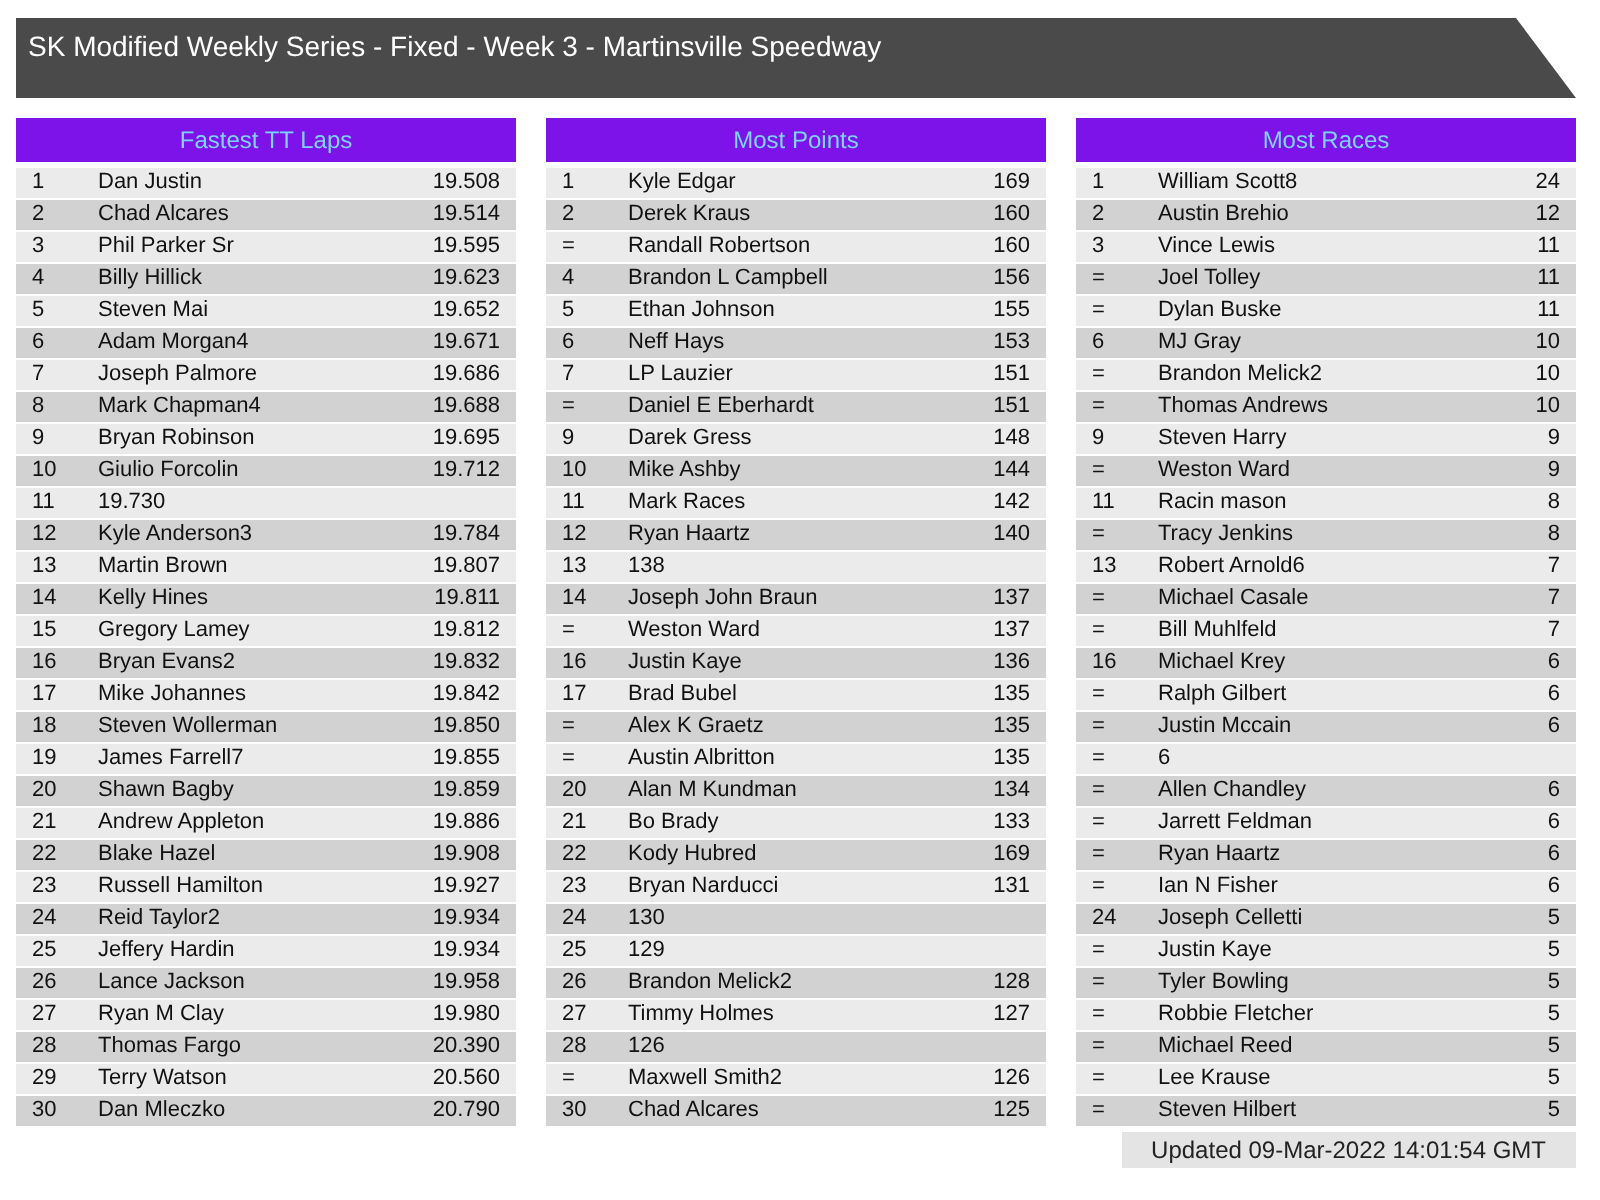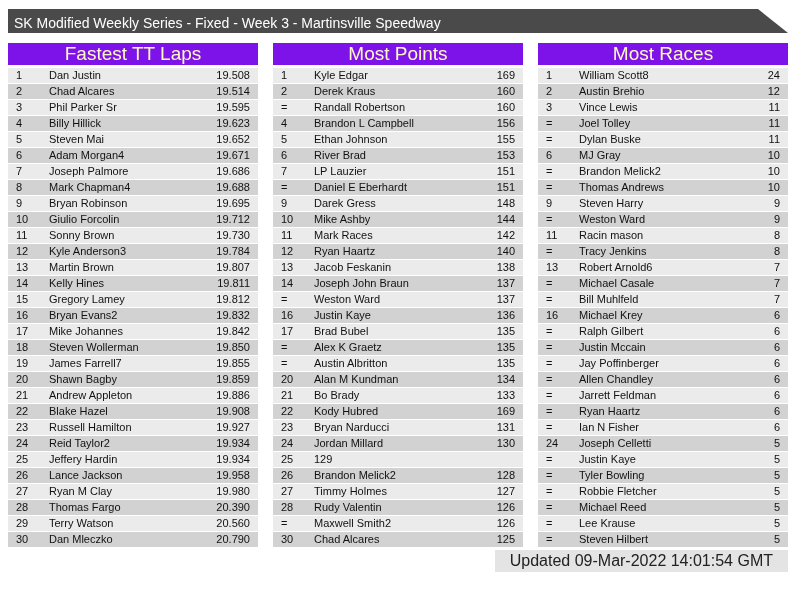--- a/index.html
+++ b/index.html
@@ -2,46 +2,46 @@
 <html style="--title-bar-bg: #4a4a4a; --header-bg: #7d13e8; --row-light: #ebebeb; --row-dark: #d2d2d2; --footer-bg: #e4e4e4;"><head>
 <meta charset="utf-8">
 <style>
   html,body{margin:0;padding:0}
   body{
     width:800px;height:600px;overflow:hidden;background:#fff;
     font-family:"Liberation Sans", sans-serif;
   }
   .page{padding:9px 12px 0 8px;box-sizing:border-box}
   .title-bar{
-    width:780px;height:24px;box-sizing:border-box;
+    width:780px;height:40px;box-sizing:border-box;
     background:var(--title-bar-bg,#4a4a4a);
     color:#fff;font-size:14px;line-height:28px;padding-left:6px;
     clip-path:polygon(0 0, calc(100% - 30px) 0, 100% 100%, 0 100%);
     white-space:nowrap;
   }
   .boards{display:flex;gap:15px;margin-top:10px;width:780px}
   .board{width:250px;flex:none}
   .board-title{
     margin:0 0 3px 0;height:22px;line-height:22px;
     background:var(--header-bg,#7d13e8);
-    color:#fef9c3;font-size:19px;font-weight:normal;text-align:center;
+    color:#7dd3fc;font-size:12px;font-weight:normal;text-align:center;
   }
   .row{
     display:flex;height:15px;line-height:15px;margin-bottom:1px;
     font-size:11px;color:#111;white-space:nowrap;
   }
   .row.odd{background:var(--row-light,#ebebeb)}
   .row.even{background:var(--row-dark,#d2d2d2)}
   .rank{flex:none;width:33px;padding-left:8px;overflow:hidden}
   .name{flex:1;overflow:hidden}
   .val{flex:none;padding-right:8px;text-align:right}
   .footer-row{width:780px;text-align:right;margin-top:2px}
   .updated{
     display:inline-block;background:var(--footer-bg,#e4e4e4);
-    font-size:16px;color:#222;padding:2px 15px;
+    font-size:12px;color:#222;padding:2px 15px;
   }
 </style>
 </head>
 <body>
 
 <div class="page">
 
   <header class="title-bar">
     <span>SK Modified Weekly Series - Fixed - Week 3 - Martinsville Speedway</span>
   </header>
@@ -96,21 +96,20 @@
             <span class="name">Bryan Robinson</span>
             <span class="val">19.695</span>
           </div>
           <div class="row even">
             <span class="rank">10</span>
             <span class="name">Giulio Forcolin</span>
             <span class="val">19.712</span>
           </div>
           <div class="row odd">
             <span class="rank">11</span>
-            <span class="name">Sonny Brown</span>
             <span class="val">19.730</span>
           </div>
           <div class="row even">
             <span class="rank">12</span>
             <span class="name">Kyle Anderson3</span>
             <span class="val">19.784</span>
           </div>
           <div class="row odd">
             <span class="rank">13</span>
             <span class="name">Martin Brown</span>
@@ -227,21 +226,21 @@
             <span class="name">Brandon L Campbell</span>
             <span class="val">156</span>
           </div>
           <div class="row odd">
             <span class="rank">5</span>
             <span class="name">Ethan Johnson</span>
             <span class="val">155</span>
           </div>
           <div class="row even">
             <span class="rank">6</span>
-            <span class="name">River Brad</span>
+            <span class="name">Neff Hays</span>
             <span class="val">153</span>
           </div>
           <div class="row odd">
             <span class="rank">7</span>
             <span class="name">LP Lauzier</span>
             <span class="val">151</span>
           </div>
           <div class="row even">
             <span class="rank">=</span>
             <span class="name">Daniel E Eberhardt</span>
@@ -262,21 +261,20 @@
             <span class="name">Mark Races</span>
             <span class="val">142</span>
           </div>
           <div class="row even">
             <span class="rank">12</span>
             <span class="name">Ryan Haartz</span>
             <span class="val">140</span>
           </div>
           <div class="row odd">
             <span class="rank">13</span>
-            <span class="name">Jacob Feskanin</span>
             <span class="val">138</span>
           </div>
           <div class="row even">
             <span class="rank">14</span>
             <span class="name">Joseph John Braun</span>
             <span class="val">137</span>
           </div>
           <div class="row odd">
             <span class="rank">=</span>
             <span class="name">Weston Ward</span>
@@ -317,40 +315,38 @@
             <span class="name">Kody Hubred</span>
             <span class="val">169</span>
           </div>
           <div class="row odd">
             <span class="rank">23</span>
             <span class="name">Bryan Narducci</span>
             <span class="val">131</span>
           </div>
           <div class="row even">
             <span class="rank">24</span>
-            <span class="name">Jordan Millard</span>
             <span class="val">130</span>
           </div>
           <div class="row odd">
             <span class="rank">25</span>
             <span class="val">129</span>
           </div>
           <div class="row even">
             <span class="rank">26</span>
             <span class="name">Brandon Melick2</span>
             <span class="val">128</span>
           </div>
           <div class="row odd">
             <span class="rank">27</span>
             <span class="name">Timmy Holmes</span>
             <span class="val">127</span>
           </div>
           <div class="row even">
             <span class="rank">28</span>
-            <span class="name">Rudy Valentin</span>
             <span class="val">126</span>
           </div>
           <div class="row odd">
             <span class="rank">=</span>
             <span class="name">Maxwell Smith2</span>
             <span class="val">126</span>
           </div>
           <div class="row even">
             <span class="rank">30</span>
             <span class="name">Chad Alcares</span>
@@ -447,21 +443,20 @@
             <span class="name">Ralph Gilbert</span>
             <span class="val">6</span>
           </div>
           <div class="row even">
             <span class="rank">=</span>
             <span class="name">Justin Mccain</span>
             <span class="val">6</span>
           </div>
           <div class="row odd">
             <span class="rank">=</span>
-            <span class="name">Jay Poffinberger</span>
             <span class="val">6</span>
           </div>
           <div class="row even">
             <span class="rank">=</span>
             <span class="name">Allen Chandley</span>
             <span class="val">6</span>
           </div>
           <div class="row odd">
             <span class="rank">=</span>
             <span class="name">Jarrett Feldman</span>

